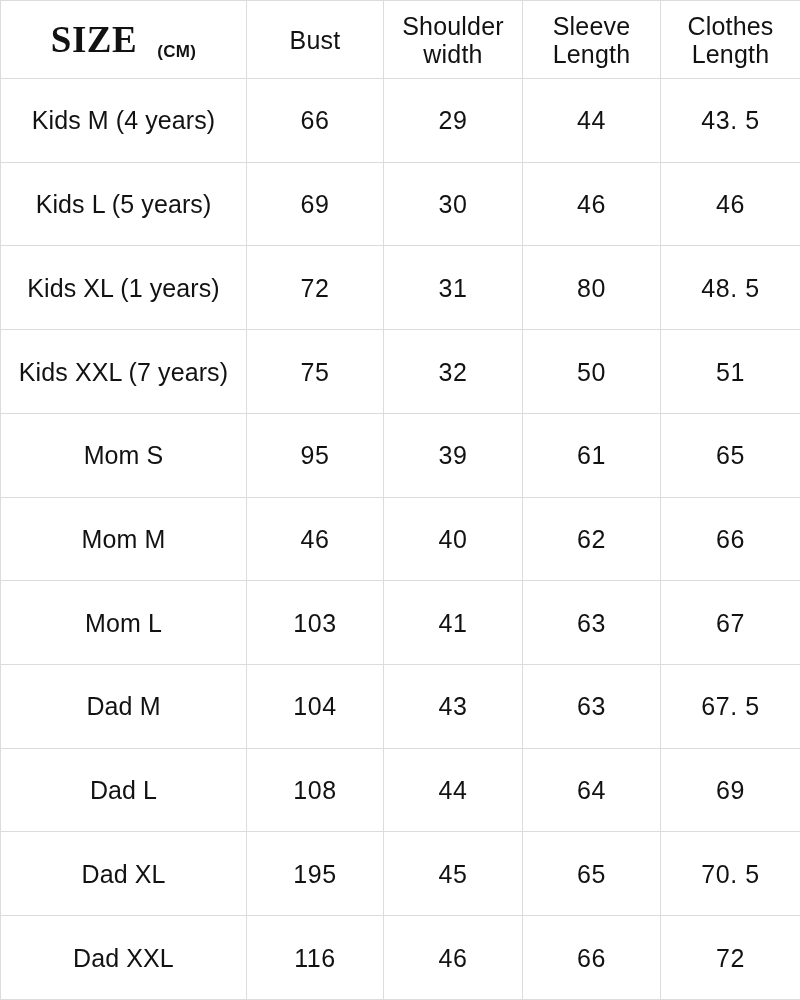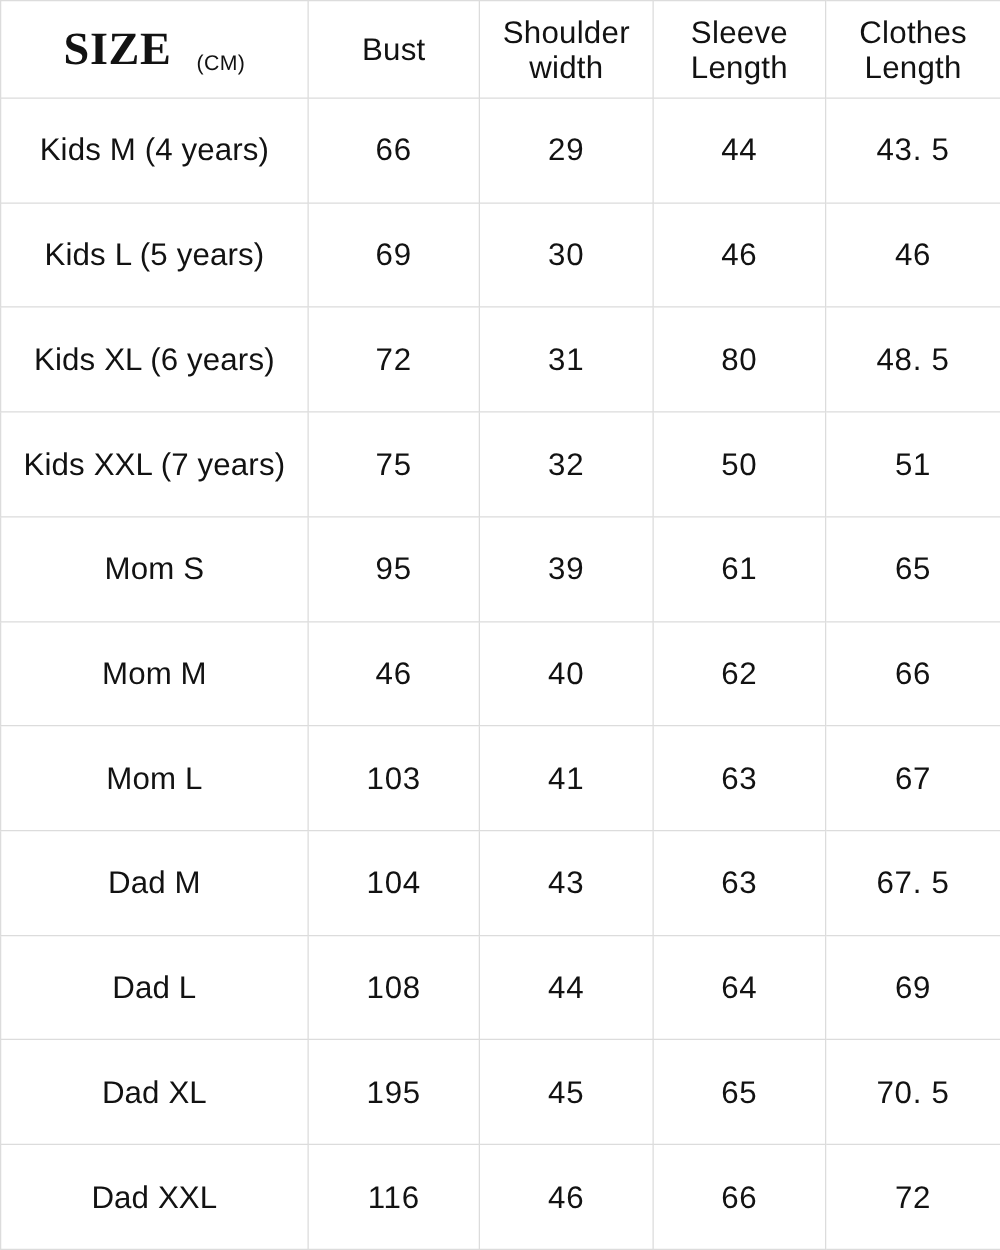--- a/index.html
+++ b/index.html
@@ -54,21 +54,21 @@
   }
   .size-word {
     font-family: "Liberation Serif", serif;
     font-size: 37px;
     font-weight: 700;
     letter-spacing: 0.5px;
   }
   .cm-word {
     font-family: "Liberation Sans", sans-serif;
     font-size: 17px;
-    font-weight: 400;
+    font-weight: 700;
     letter-spacing: 0.3px;
     position: relative;
     top: 5px;
     margin-left: 20px;
   }
 
   
   .data-row { height: 74px; }
 
   .cell-label {
@@ -109,21 +109,21 @@
         <td class="cell-value">43. 5</td>
       </tr>
       <tr class="data-row">
         <td class="cell-label">Kids L (5 years)</td>
         <td class="cell-value">69</td>
         <td class="cell-value">30</td>
         <td class="cell-value">46</td>
         <td class="cell-value">46</td>
       </tr>
       <tr class="data-row">
-        <td class="cell-label">Kids XL (6 years)</td>
+        <td class="cell-label">Kids XL (1 years)</td>
         <td class="cell-value">72</td>
         <td class="cell-value">31</td>
         <td class="cell-value">80</td>
         <td class="cell-value">48. 5</td>
       </tr>
       <tr class="data-row">
         <td class="cell-label">Kids XXL (7 years)</td>
         <td class="cell-value">75</td>
         <td class="cell-value">32</td>
         <td class="cell-value">50</td>

